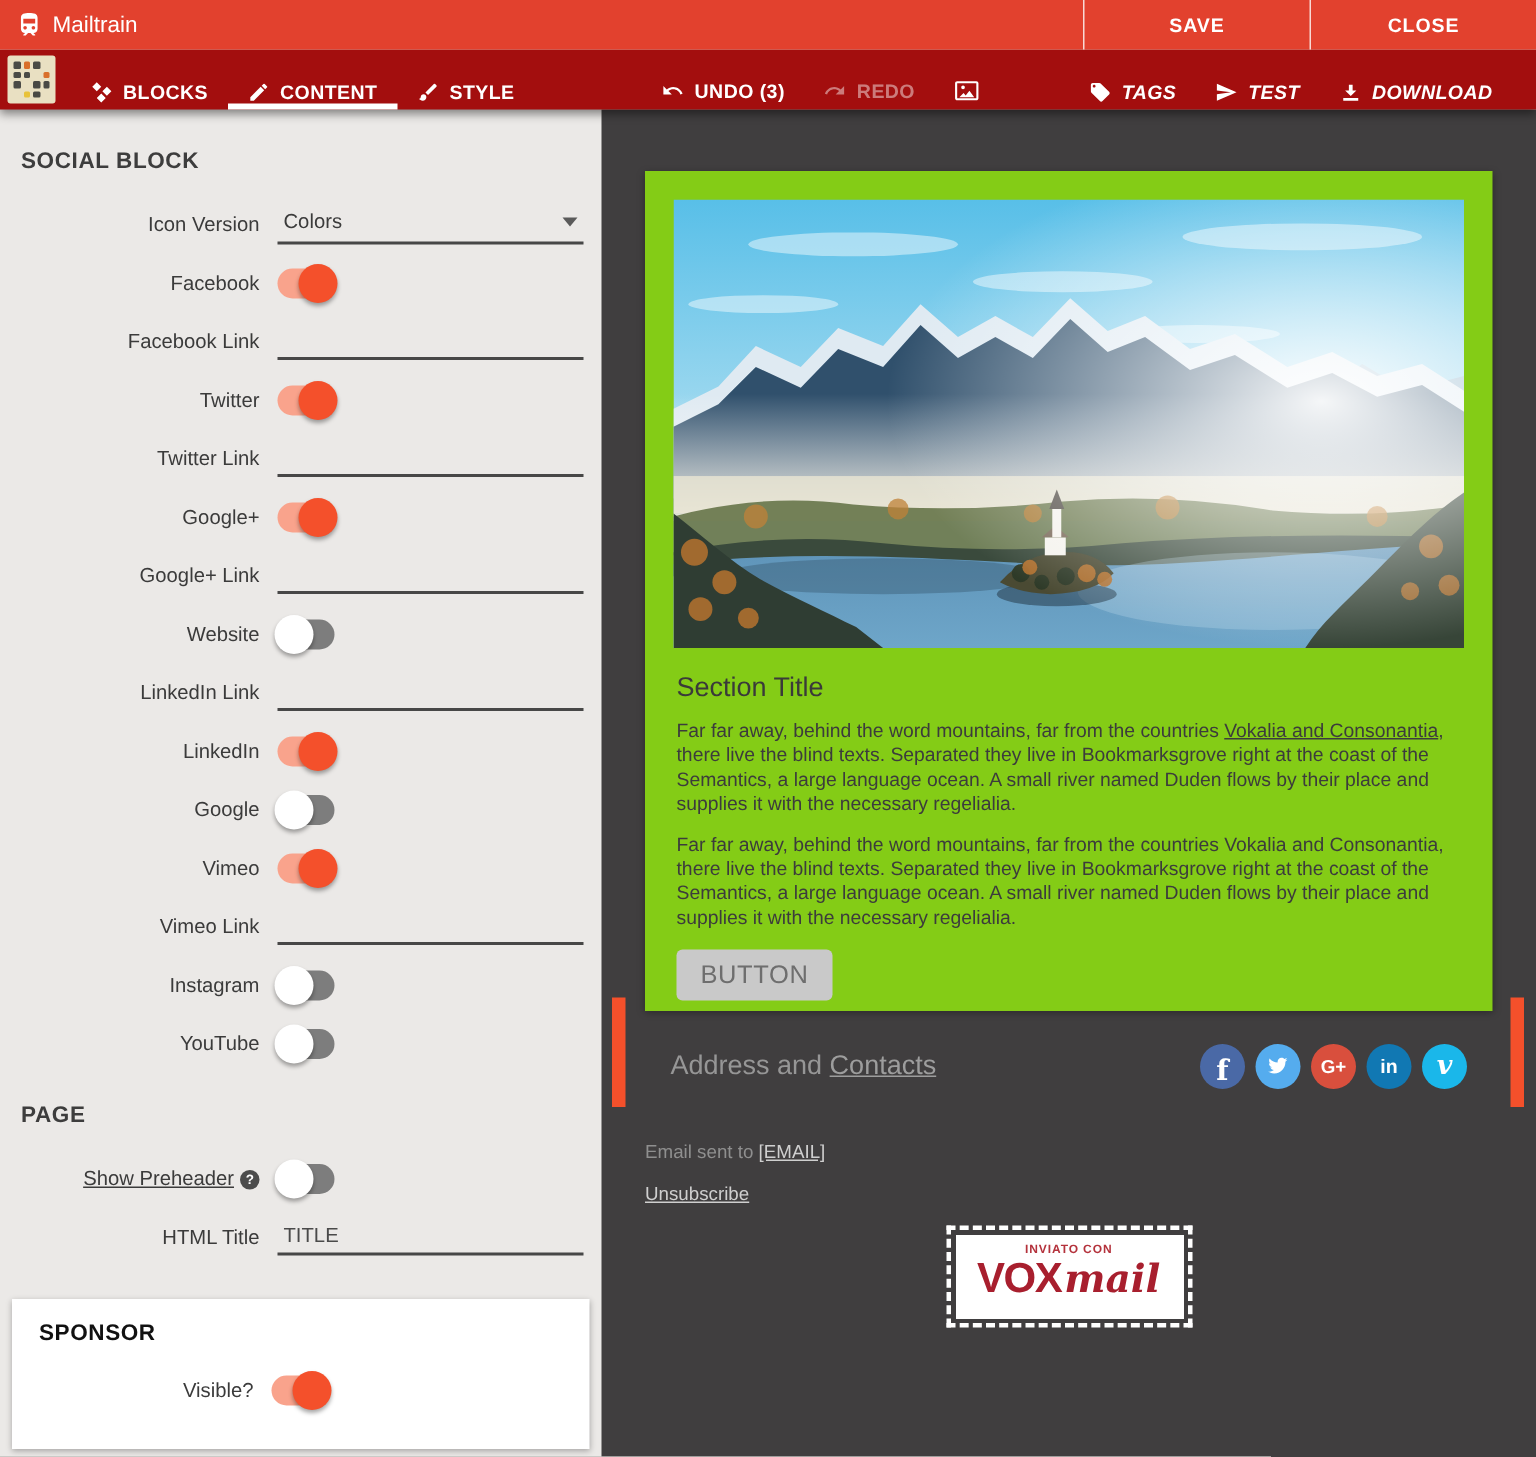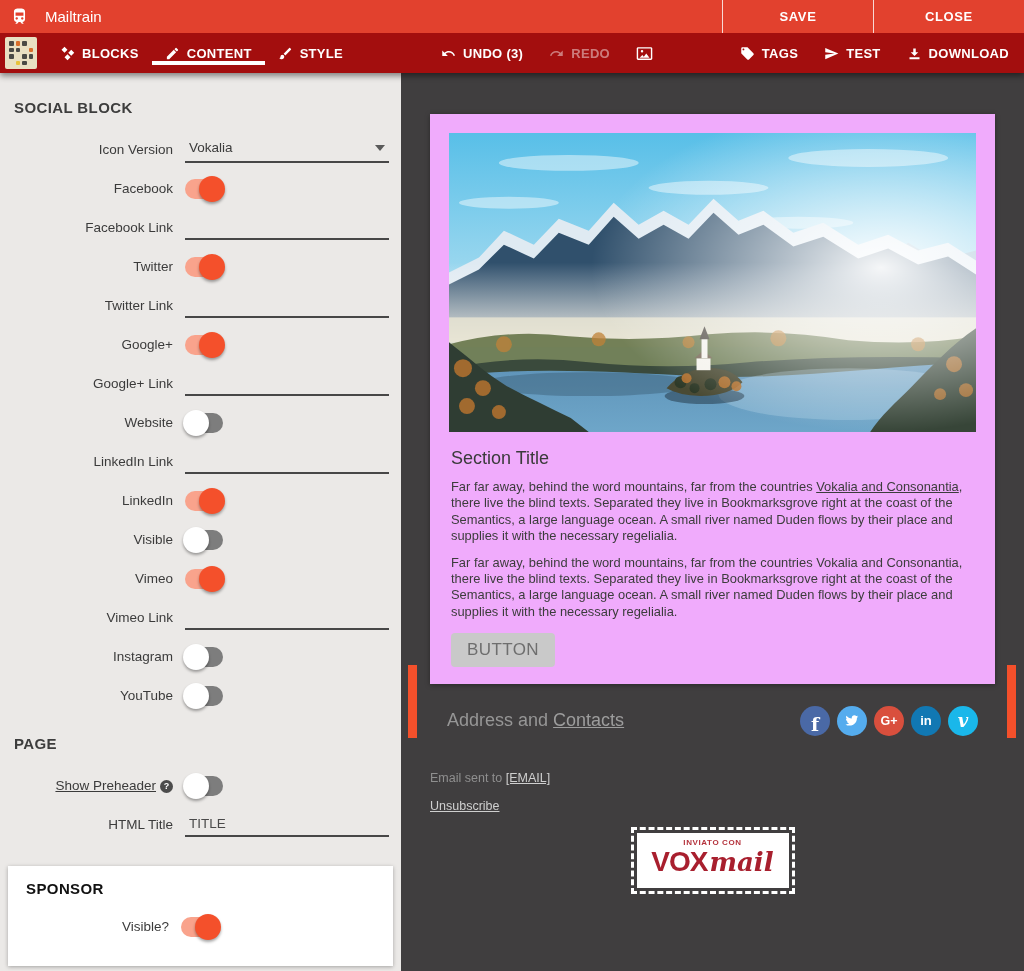--- a/index.html
+++ b/index.html
@@ -1,39 +1,39 @@
 <!DOCTYPE html>
 <html><head>
 <meta charset="utf-8">
 <style>
   html,body{margin:0;padding:0;width:1024px;height:971px;overflow:hidden;
     font-family:"Liberation Sans",sans-serif;background:#ebe9e7;}
   *{box-sizing:border-box;}
 
   
   .topbar{height:33px;background:#e2412e;display:flex;align-items:stretch;color:#fff;position:relative;z-index:6;}
-  .brand{display:flex;align-items:center;gap:16px;padding-left:10px;flex:1;}
+  .brand{display:flex;align-items:center;gap:6px;padding-left:10px;flex:1;}
   .brand-name{font-size:15px;color:#fff;}
   .topbtn{width:151px;display:flex;align-items:center;justify-content:center;
     font-size:13px;font-weight:bold;letter-spacing:.6px;border-left:1px solid rgba(255,255,255,.8);cursor:pointer;}
 
   
-  .toolbar{height:40px;background:#a30e0e;display:flex;align-items:center;color:#fff;
+  .toolbar{height:40px;background:#a30e0e;display:flex;align-items:flex-end;color:#fff;
     position:relative;z-index:5;box-shadow:0 3px 6px rgba(0,0,0,.45);}
   .logo-tile{width:32px;height:32px;margin:4px 0 4px 5px;background:#e9e0c2;border-radius:2px;
     display:grid;grid-template-columns:repeat(4,1fr);grid-template-rows:repeat(4,1fr);gap:2px;padding:4px;}
   .logo-tile span{border-radius:1px;}
   .tool-item{display:flex;align-items:center;gap:7px;padding:0 13px;font-size:13px;font-weight:bold;
     letter-spacing:.3px;border-bottom:4px solid transparent;padding-top:4px;cursor:pointer;white-space:nowrap;}
   .tool-item.active{border-bottom-color:#fff;}
   .tool-item.disabled{opacity:.45;cursor:default;}
   .tool-item svg{width:15px;height:15px;fill:#fff;flex:0 0 auto;}
   .grp-left{display:flex;margin-left:10px;}
   .grp-mid{display:flex;margin-left:72px;}
-  .grp-right{display:flex;margin-left:auto;padding-right:2px;}
+  .grp-right{display:flex;margin-left:auto;padding-right:16px;font-style:italic;}
 
   
   .main{display:flex;height:898px;}
   .sidebar{width:401px;background:#ebe9e7;padding:26px 12px 0 12px;overflow:hidden;}
   .sb-heading{font-size:15px;font-weight:bold;color:#3d3d3d;letter-spacing:.4px;margin:0 0 20px 2px;}
   .sb-heading.page{margin-top:26px;}
   .srow{display:flex;align-items:center;min-height:27px;margin-bottom:12px;}
   .rlabel{width:161px;text-align:right;margin-right:12px;font-size:13.5px;color:#3b3b3b;flex:0 0 auto;}
   .rlabel .u{text-decoration:underline;}
   .helpdot{display:inline-flex;align-items:center;justify-content:center;width:13px;height:13px;border-radius:50%;
@@ -51,21 +51,21 @@
   .toggle.on .knob{right:-2px;background:#f4502b;}
   .toggle.off{background:#7d7d7d;}
   .toggle.off .knob{left:-2px;background:#fff;}
   .sponsor-card{background:#fff;margin:28px -4px 0 -4px;padding:14px 16px 14px 16px;box-shadow:0 1px 4px rgba(0,0,0,.3);}
   .sponsor-card .sb-heading{color:#111;margin:0 0 16px 2px;}
   .sponsor-card .rlabel{width:145px;}
 
   
   .preview{flex:1;background:#403e3f;position:relative;overflow:hidden;}
   .email-col{width:565px;margin:41px 0 0 29px;}
-  .email-card{background:#f0abfc;padding:19px 19px 17px 19px;box-shadow:0 1px 5px rgba(0,0,0,.35);}
+  .email-card{background:#84cc16;padding:19px 19px 7px 19px;box-shadow:0 1px 5px rgba(0,0,0,.35);}
   .hero{display:block;width:527px;height:299px;}
   .sec-title{font-size:18px;color:#3a3a3a;font-weight:400;margin:15px 0 0 2px;line-height:22px;}
   .para{font-size:12.9px;line-height:16.4px;color:#3c3c3c;margin:10px 0 0 2px;}
   .para .plink{text-decoration:underline;color:#3c3c3c;cursor:pointer;}
   .btn-sample{display:inline-block;margin:13px 0 0 2px;background:#c9c9c9;color:#6e6e6e;
     padding:7px 16px;border-radius:4px;font-size:17px;letter-spacing:.4px;cursor:pointer;}
   .footer-row{height:73px;display:flex;align-items:center;justify-content:space-between;padding:0 17px;}
   .addr{color:#969696;font-size:18px;}
   .addr .flink{text-decoration:underline;color:#9d9d9d;cursor:pointer;}
   .social{display:flex;gap:7px;}
@@ -183,21 +183,21 @@
 </div>
 
 <div class="main">
 
   <div class="sidebar">
     <div class="sb-heading">SOCIAL BLOCK</div>
     <div id="social-rows">
         <div class="srow">
           <span class="rlabel"><span>Icon Version</span></span>
           <div class="sel-ctl ctl">
-            <span class="sel-val">Vokalia</span>
+            <span class="sel-val">Colors</span>
             <span class="caret"></span>
           </div>
         </div>
         <div class="srow">
           <span class="rlabel"><span>Facebook</span></span>
           <span class="toggle on">
             <span class="knob"></span>
           </span>
         </div>
         <div class="srow">
@@ -234,21 +234,21 @@
           <span class="rlabel"><span>LinkedIn Link</span></span>
           <input class="uinput ctl" type="text" style="">
         </div>
         <div class="srow">
           <span class="rlabel"><span>LinkedIn</span></span>
           <span class="toggle on">
             <span class="knob"></span>
           </span>
         </div>
         <div class="srow">
-          <span class="rlabel"><span>Visible</span></span>
+          <span class="rlabel"><span>Google</span></span>
           <span class="toggle off">
             <span class="knob"></span>
           </span>
         </div>
         <div class="srow">
           <span class="rlabel"><span>Vimeo</span></span>
           <span class="toggle on">
             <span class="knob"></span>
           </span>
         </div>

